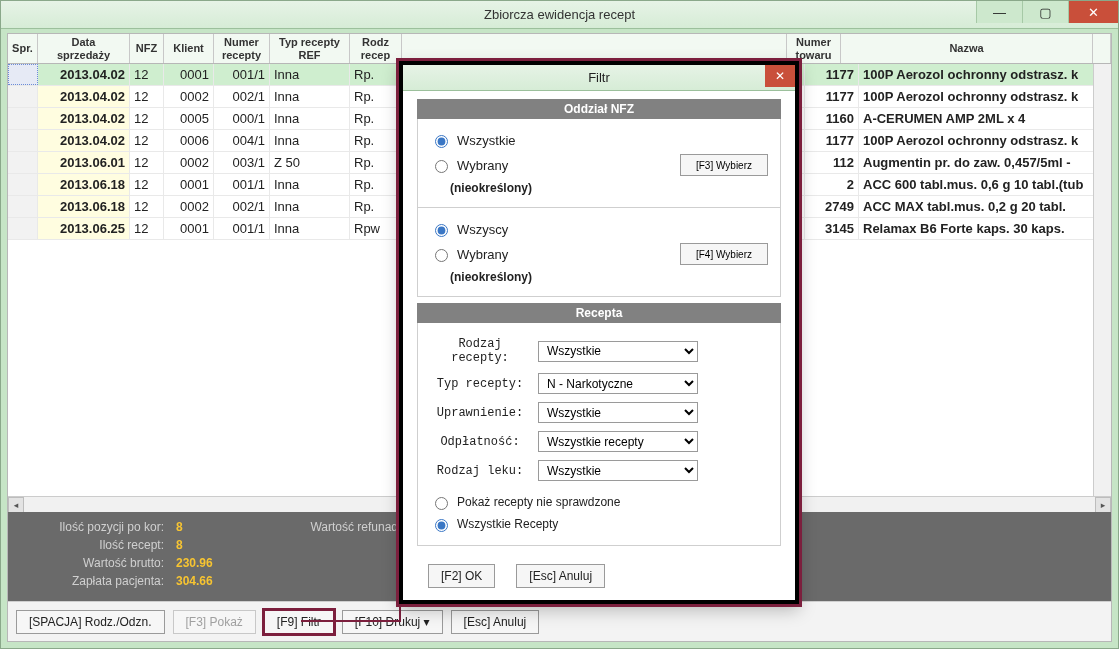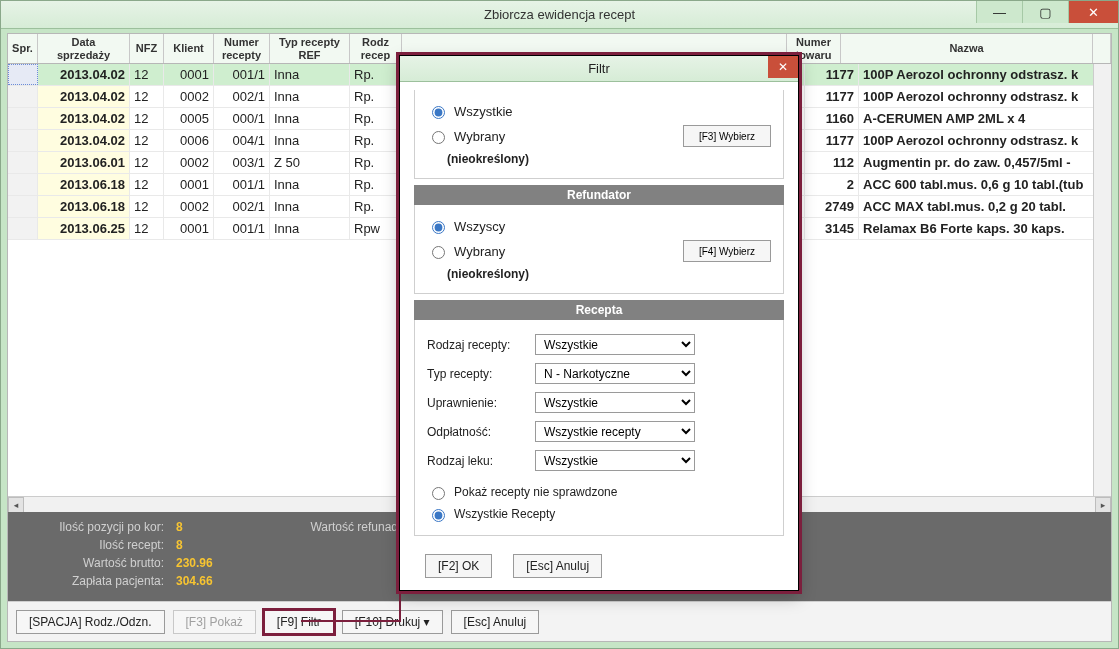--- a/index.html
+++ b/index.html
@@ -62,35 +62,35 @@
   .summary td.col2 { width:200px; }
 
   .btnbar { position:absolute; left:0; right:0; bottom:0; height:40px; background:#f3f3f3; border-top:1px solid #cfcfcf; display:flex; align-items:center; padding:0 8px; gap:8px; }
   .btn { height:24px; padding:0 12px; background:#f6f6f6; border:1px solid #9a9a9a; font-size:12px; display:flex; align-items:center; gap:4px; }
   .btn.dis { color:#a0a0a0; border-color:#c8c8c8; }
   .btn.hi { border:1px solid #7c1f3d; outline:2px solid #7c1f3d; }
 
   .vscroll { position:absolute; top:0; right:0; bottom:0; width:18px; background:#f1f1f1; border-left:1px solid #ccc;}
 
   
-  .dialog { position:absolute; left:398px; top:54px; width:400px; background:#f1faf1; border:1px solid #000000; outline:3px solid #7c1f3d; box-shadow:0 6px 16px rgba(0,0,0,.25); z-index:50; }
+  .dialog { position:absolute; left:398px; top:60px; width:400px; background:#f1faf1; border:4px solid #000000; outline:3px solid #7c1f3d; box-shadow:0 6px 16px rgba(0,0,0,.25); z-index:50; }
   .dlg-title { height:26px; background:linear-gradient(#e6f3e6,#d6ecd6); display:flex; align-items:center; justify-content:center; position:relative; border-bottom:1px solid #9cc09c; font-size:13px;}
   .dlg-title .x { position:absolute; right:0; top:0; width:30px; height:22px; background:#c94f3a; color:#fff; display:flex; align-items:center; justify-content:center; font-size:12px;}
   .dlg-inner { padding:8px 14px; background:#fff; }
   .sect-h { background:#818181; color:#fff; font-weight:bold; text-align:center; padding:3px 0; font-size:12px; margin-top:6px;}
   .sect-h:first-child{margin-top:0;}
   .sect-b { border:1px solid #cfcfcf; border-top:none; padding:10px 12px; }
   .radio-row { display:flex; align-items:center; gap:6px; padding:3px 0; font-size:12px; }
   .radio-row.big { font-size:13px; }
   .radio-row input[type=radio]{ width:13px; height:13px; accent-color:#3a77c5;}
   .subnote { margin-left:20px; font-weight:bold; font-size:12px; padding:2px 0 2px 0;}
   .pickbtn { margin-left:auto; height:22px; padding:0 15px; border:1px solid #9a9a9a; background:#f6f6f6; font-size:10px; }
 
   .form-row { display:flex; align-items:center; gap:8px; padding:4px 0; }
-  .form-row .flabel { width:100px; text-align:left; font-size:12px; }
+  .form-row .flabel { width:100px; text-align:center; font-size:12px;font-family:Liberation Mono, monospace; }
   .form-row select { width:160px; height:21px; border:1px solid #9a9a9a; background:#fff; font-size:12px; padding-left:4px;}
 
   .dlg-btns { padding:10px 14px 12px; display:flex; gap:10px; background:#fff; }
   .dlg-btns .btn { height:24px;margin-left:11px; }
 
   .conn-line { position:absolute; background:#7c1f3d; z-index:40;}
 </style>
 </head>
 <body>
 
@@ -286,34 +286,34 @@
   <div class="conn-line" style="left:300px; top:619px; width:100px; height:2px;"></div>
   <div class="conn-line" style="left:398px; top:572px; width:2px; height:49px;"></div>
 
   <div class="dialog">
     <div class="dlg-title">
       <span>Filtr</span>
       <div class="x">✕</div>
     </div>
     <div class="dlg-inner">
 
+      <div class="sect-h">Oddział NFZ</div>
       <div class="sect-b">
         <label class="radio-row big">
           <input type="radio" name="nfz" checked="" style="">
           <span>Wszystkie</span>
         </label>
         <label class="radio-row big">
           <input type="radio" name="nfz" style="">
           <span>Wybrany</span>
           <button class="pickbtn">[F3] Wybierz</button>
         </label>
         <div class="subnote">(nieokreślony)</div>
       </div>
 
-      <div class="sect-h">Refundator</div>
       <div class="sect-b">
         <label class="radio-row big">
           <input type="radio" name="ref" checked="" style="">
           <span>Wszyscy</span>
         </label>
         <label class="radio-row big">
           <input type="radio" name="ref" style="">
           <span>Wybrany</span>
           <button class="pickbtn">[F4] Wybierz</button>
         </label>

